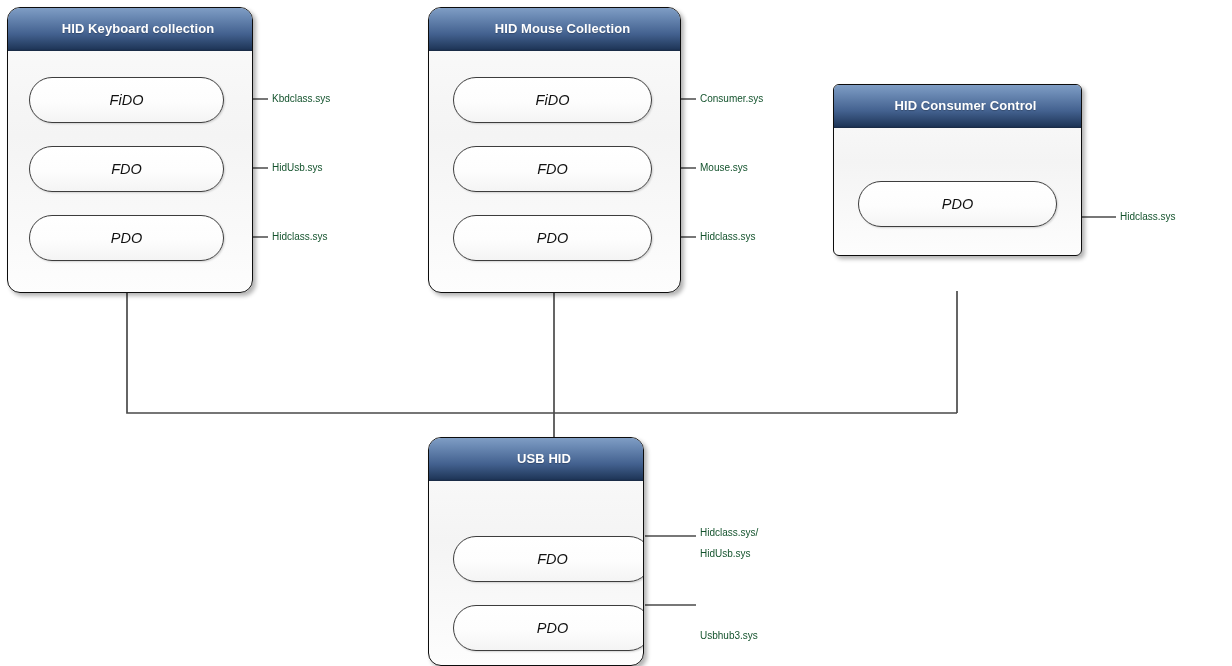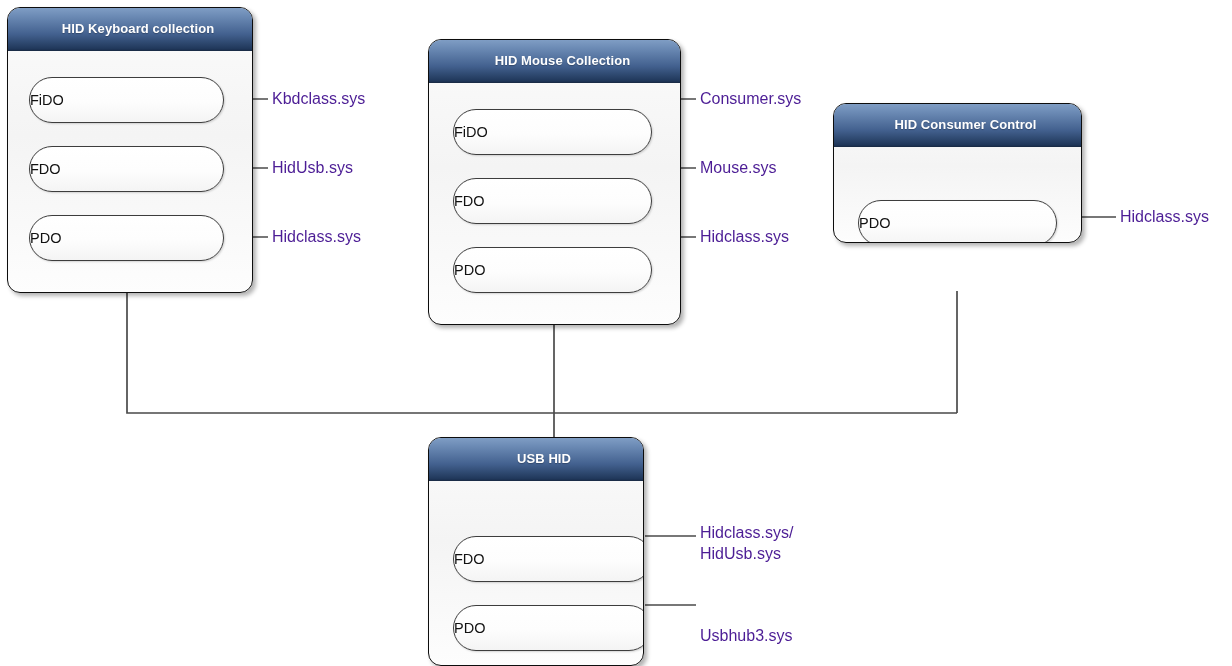--- a/index.html
+++ b/index.html
@@ -59,29 +59,31 @@
   
   .pill {
     position: absolute;
     border: 1.3px solid #3d3d3d;
     border-radius: 26px;
     box-sizing: border-box;
     background: linear-gradient(to bottom, #ffffff 0%, #fdfdfd 55%, #f4f4f4 100%);
     box-shadow: 1px 1px 2px rgba(0,0,0,0.16);
     display: flex;
     align-items: center;
+    justify-content: center;
     font-size: 14.5px;
     color: #111111;
+    font-style: italic;
   }
   
   .leader-label {
     position: absolute;
     z-index: 3;
-    font-size: 16px;
-    color: #4c1d95;
+    font-size: 10px;
+    color: #14532d;
     white-space: pre;
     line-height: 21px;
   }
 </style>
 </head>
 <body>
 
 <div id="canvas">
 
   <svg id="connectors" viewBox="0 0 1232 666" width="1232" height="666">
@@ -115,40 +117,40 @@
       <div class="pill" style="left:21px; top:164px; width:195px; height:46px;">
         <span>PDO</span>
       </div>
     </div>
   </div>
 
   <div class="leader-label" style="left:272px; top:88px;">Kbdclass.sys</div>
   <div class="leader-label" style="left:272px; top:157px;">HidUsb.sys</div>
   <div class="leader-label" style="left:272px; top:226px;">Hidclass.sys</div>
 
-  <div class="box" style="left:428px; top:7px; width:253px; height:286px;margin-top:32px;">
+  <div class="box" style="left:428px; top:7px; width:253px; height:286px;">
     <div class="box-header">HID Mouse Collection</div>
     <div class="box-body">
       <div class="pill" style="left:24px; top:26px; width:199px; height:46px;">
         <span>FiDO</span>
       </div>
       <div class="pill" style="left:24px; top:95px; width:199px; height:46px;">
         <span>FDO</span>
       </div>
       <div class="pill" style="left:24px; top:164px; width:199px; height:46px;">
         <span>PDO</span>
       </div>
     </div>
   </div>
 
   <div class="leader-label" style="left:700px; top:88px;">Consumer.sys</div>
   <div class="leader-label" style="left:700px; top:157px;">Mouse.sys</div>
   <div class="leader-label" style="left:700px; top:226px;">Hidclass.sys</div>
 
-  <div class="box" style="left:833px; top:103px; width:249px; height:140px;">
+  <div class="box" style="left:833px; top:84px; width:249px; height:172px;border-radius:6px;">
     <div class="box-header">HID Consumer Control</div>
     <div class="box-body">
       <div class="pill" style="left:24px; top:53px; width:199px; height:46px;">
         <span>PDO</span>
       </div>
     </div>
   </div>
 
   <div class="leader-label" style="left:1120px; top:206px;">Hidclass.sys</div>
 

